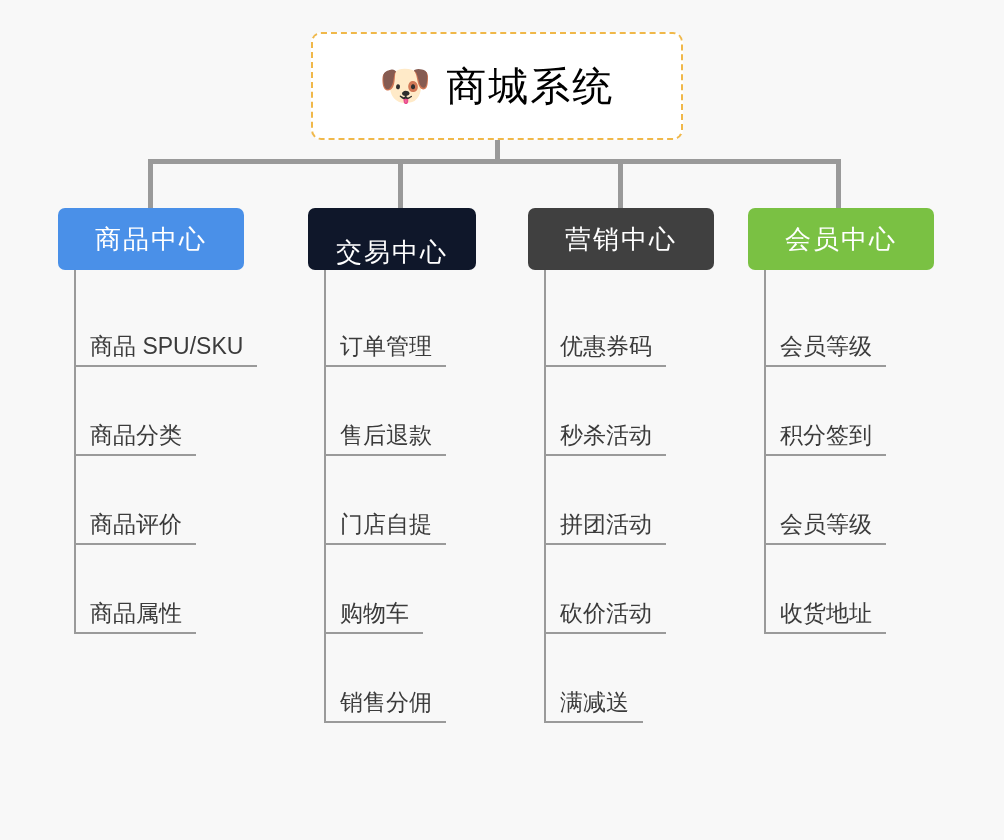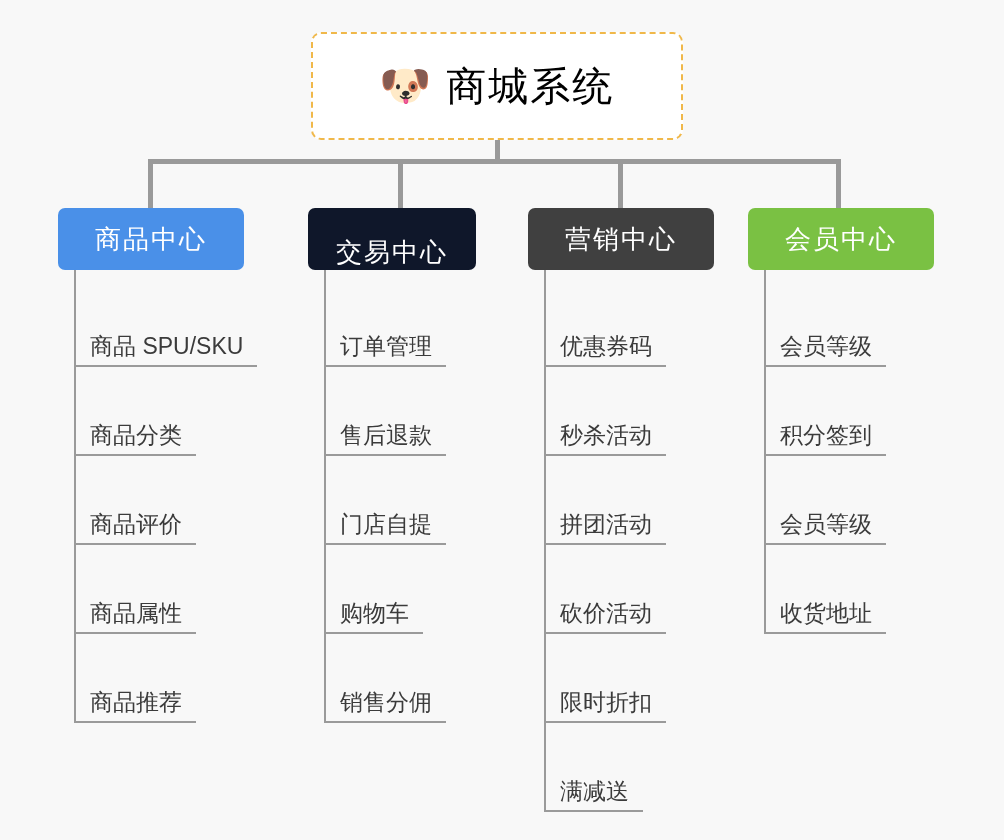--- a/index.html
+++ b/index.html
@@ -99,23 +99,20 @@
         </div>
       <div class="leaf">
           <span class="leaf-inner"><span class="leaf-label">商品分类</span></span>
         </div>
       <div class="leaf">
           <span class="leaf-inner"><span class="leaf-label">商品评价</span></span>
         </div>
       <div class="leaf">
           <span class="leaf-inner"><span class="leaf-label">商品属性</span></span>
         </div>
-      <div class="leaf">
-          <span class="leaf-inner"><span class="leaf-label">商品推荐</span></span>
-        </div>
     </div>
   </div>
 
   <div class="col" id="col1" style="left: 308px;">
     <div class="col-header" style="width: 168px; background: #0f172a; align-items: flex-end;">
       <span class="col-header-label">交易中心</span>
     </div>
     <div class="col-body">
       <div class="leaf">
           <span class="leaf-inner"><span class="leaf-label">订单管理</span></span>
@@ -146,23 +143,20 @@
       <div class="leaf">
           <span class="leaf-inner"><span class="leaf-label">秒杀活动</span></span>
         </div>
       <div class="leaf">
           <span class="leaf-inner"><span class="leaf-label">拼团活动</span></span>
         </div>
       <div class="leaf">
           <span class="leaf-inner"><span class="leaf-label">砍价活动</span></span>
         </div>
       <div class="leaf">
-          <span class="leaf-inner"><span class="leaf-label">限时折扣</span></span>
-        </div>
-      <div class="leaf">
           <span class="leaf-inner"><span class="leaf-label">满减送</span></span>
         </div>
     </div>
   </div>
 
   <div class="col" id="col3" style="left: 748px;">
     <div class="col-header" style="width: 186px; background: rgb(122, 193, 67);">
       <span class="col-header-label">会员中心</span>
     </div>
     <div class="col-body">

